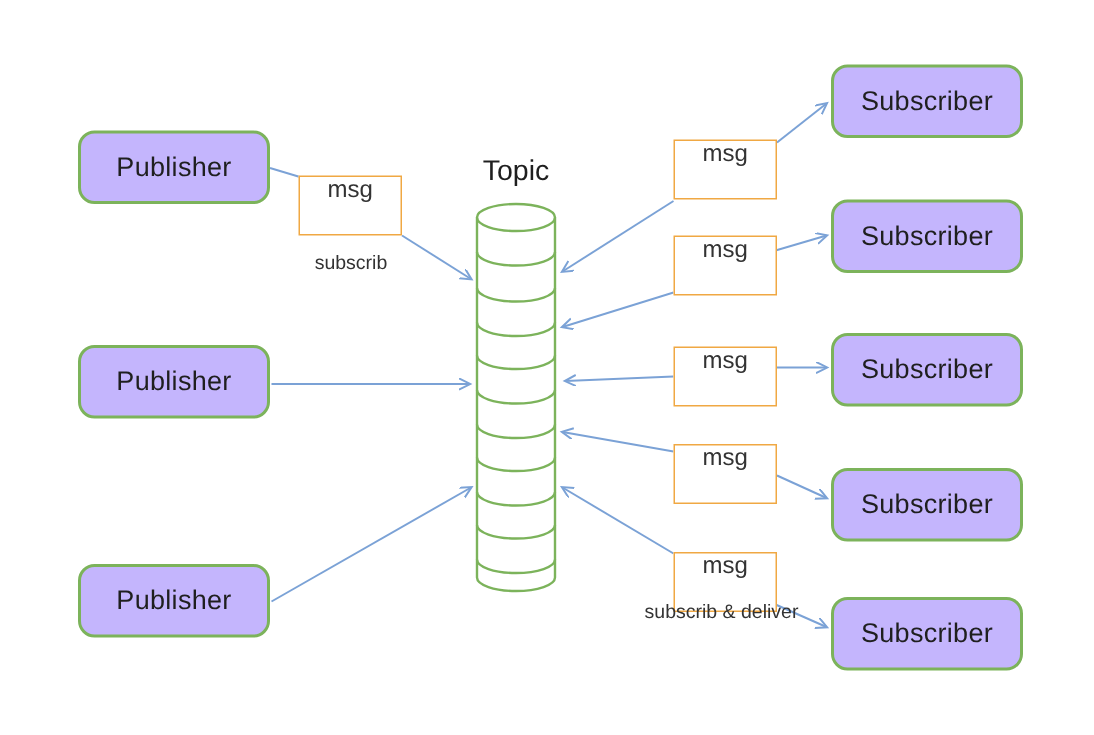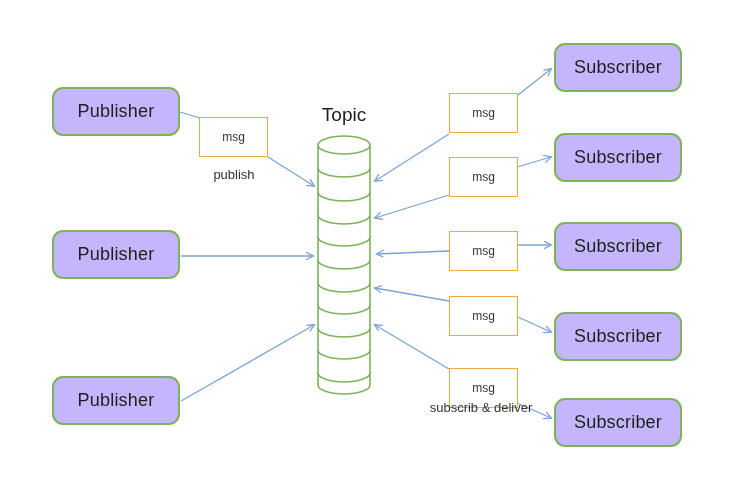--- a/index.html
+++ b/index.html
@@ -36,23 +36,23 @@
     letter-spacing: 0.2px;
   }
   .msgbox {
     position: absolute;
     box-sizing: border-box;
     width: 69px;
     height: 40px;
     background: #ffffff;
     border: 1.5px solid #f0a843;
     display: flex;
-    align-items: center;
+    align-items: flex-start;
     justify-content: center;
-    font-size: 12px;
+    font-size: 16px;
     color: #333333;
   }
   .topic-label {
     position: absolute;
     left: 304px;
     top: 104px;
     width: 80px;
     text-align: center;
     font-size: 19px;
     color: #1f1f1f;
@@ -165,16 +165,16 @@
   <div class="msgbox" style="left:449px; top:231px;">
     <span>msg</span>
   </div>
   <div class="msgbox" style="left:449px; top:296px;">
     <span>msg</span>
   </div>
   <div class="msgbox" style="left:449px; top:368px;">
     <span>msg</span>
   </div>
 
-  <div class="note publish">publish</div>
+  <div class="note publish">subscrib</div>
   <div class="note subscribe">subscrib &amp; deliver</div>
 
 </div>
 
 </body></html>

